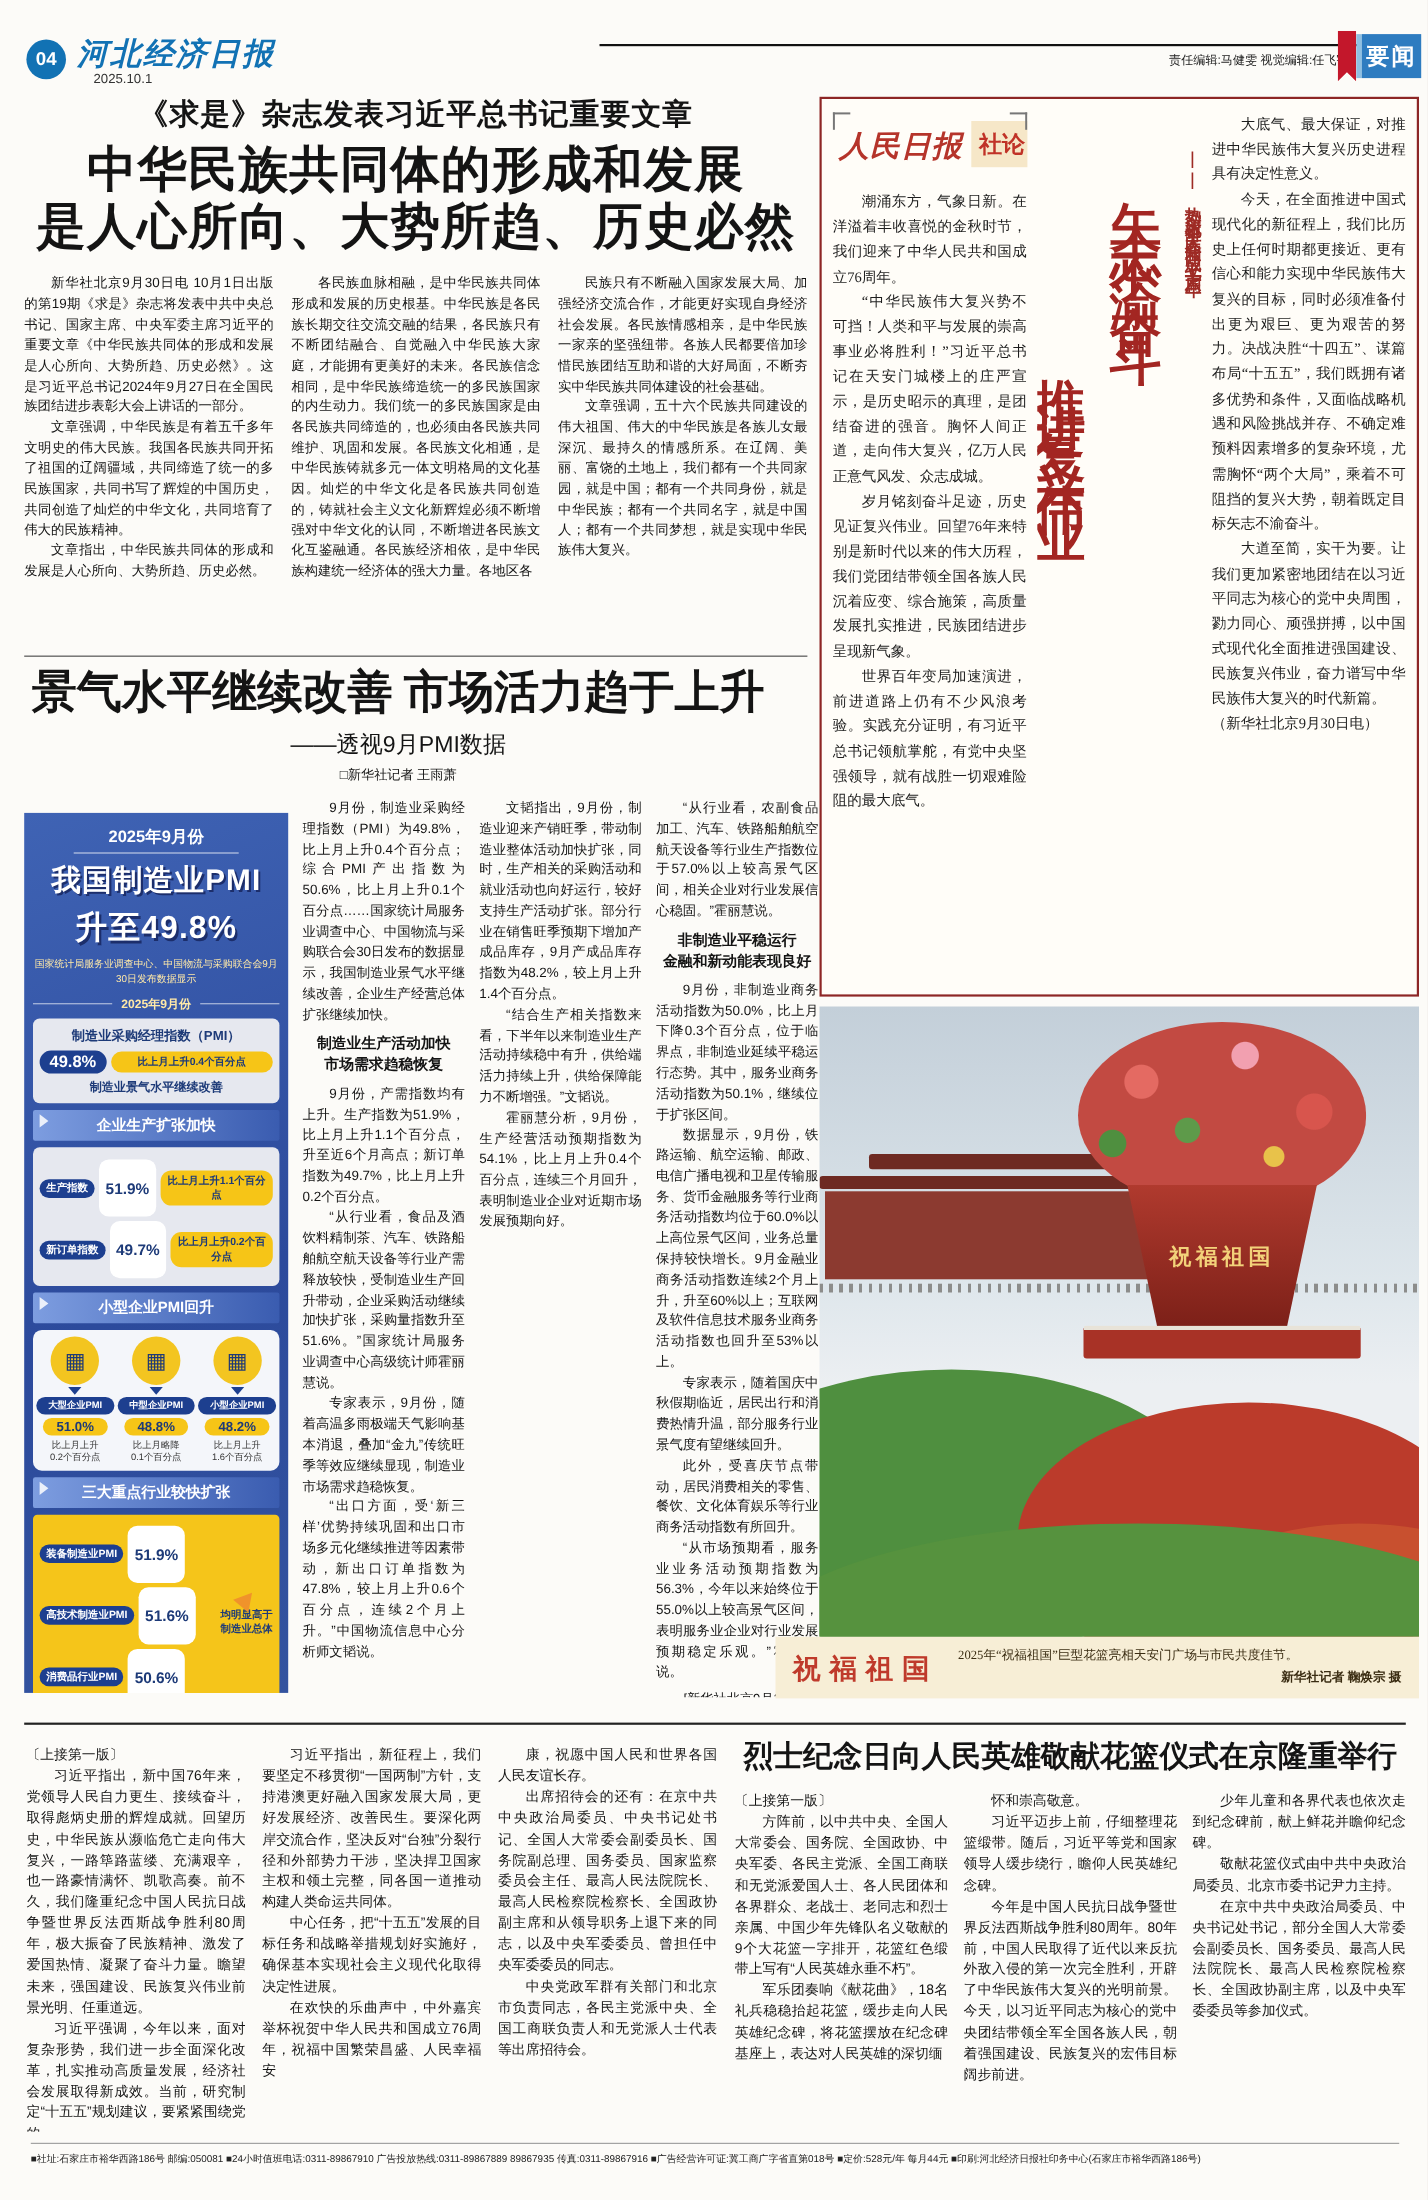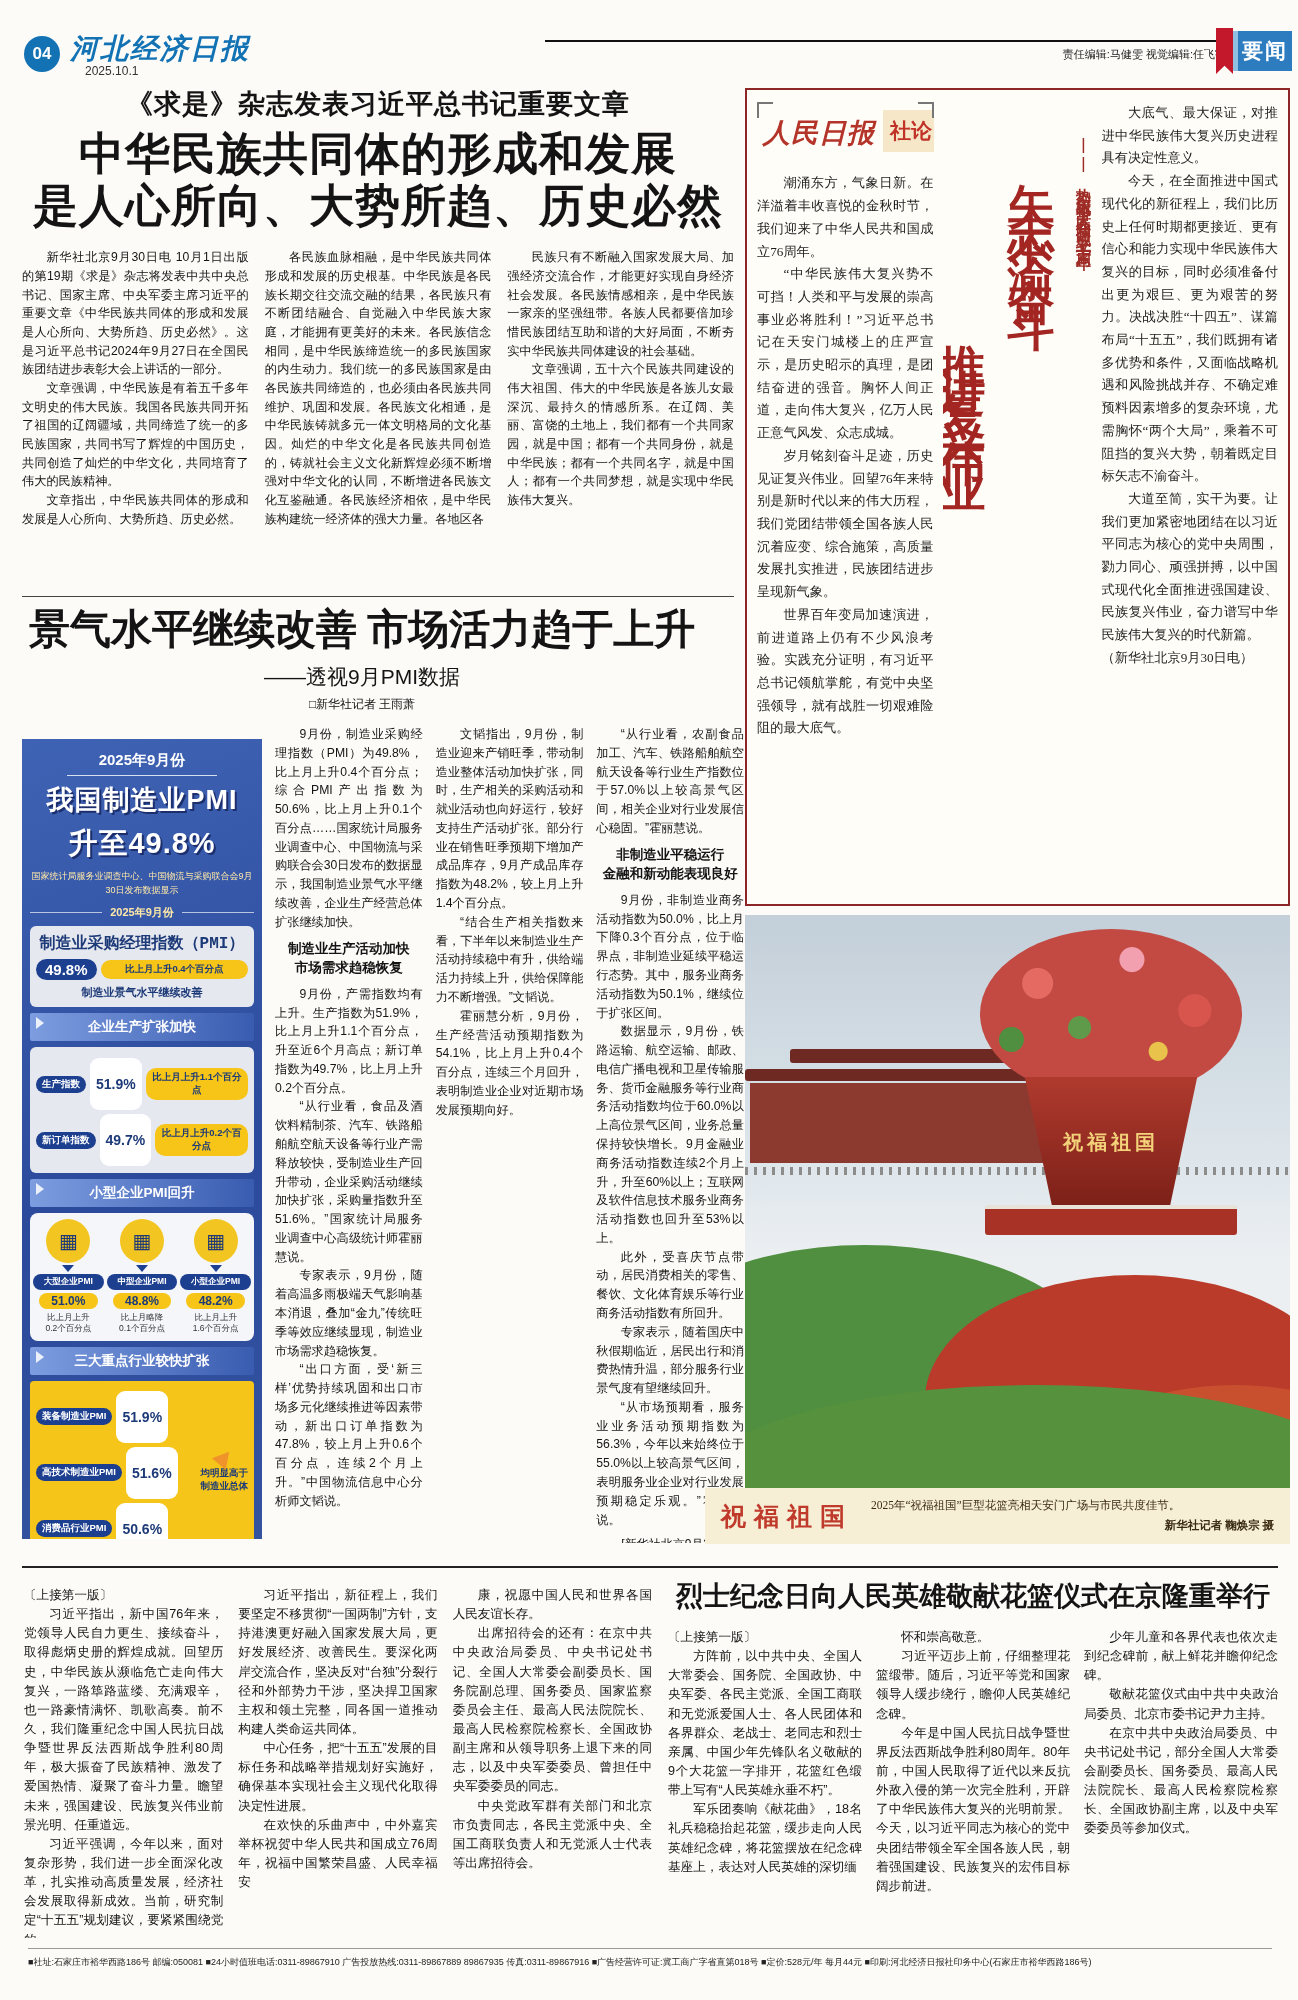--- a/index.html
+++ b/index.html
@@ -61,21 +61,21 @@
   .infog{width:240px;flex:none;height:800px;margin-top:14px;background:linear-gradient(160deg,#3f63b4 0%,#2c4a9c 55%,#33539f 100%);
          color:#fff;box-sizing:border-box;padding:10px 8px;display:flex;flex-direction:column;gap:6px;overflow:hidden;}
   .ig-date1{text-align:center;font-weight:bold;font-size:15px;border-bottom:1px solid rgba(255,255,255,.8);
             padding-bottom:5px;width:150px;margin:2px auto 0 auto;}
   .ig-title{font-weight:900;font-size:27px;text-align:center;letter-spacing:1px;text-shadow:2px 2px 0 #1c2e6b;}
   .ig-value{font-weight:900;font-size:29px;text-align:center;letter-spacing:1px;text-shadow:2px 2px 0 #1c2e6b;}
   .ig-src{font-size:9px;color:#ffe9a8;text-align:center;line-height:1.5;}
   .ig-daterule{display:flex;align-items:center;gap:8px;color:#ffe9a8;font-size:11px;font-weight:bold;margin-top:2px;}
   .ig-daterule::before,.ig-daterule::after{content:"";flex:1;height:1px;background:rgba(255,255,255,.65);}
   .ig-panel{background:#e6e8ef;border-radius:6px;color:#1d3a78;padding:7px 6px;}
-  .ig-pmi-label{font-weight:bold;font-size:16px;text-align:center;font-family:Liberation Mono, monospace;}
+  .ig-pmi-label{font-weight:bold;font-size:12px;text-align:center;}
   .ig-pmi-row{display:flex;gap:4px;align-items:center;margin-top:5px;}
   .pill-navy{background:#1d3f8f;color:#fff;font-weight:bold;font-size:15px;border-radius:12px;padding:2px 9px;}
   .pill-yel{background:#f6c517;color:#1d3a78;font-weight:bold;font-size:9.5px;border-radius:10px;padding:3px 6px;flex:1;text-align:center;}
   .ig-pmi-note{font-size:11px;text-align:center;margin-top:5px;font-weight:bold;}
   .ig-banner{position:relative;background:linear-gradient(90deg,#7d9de0,#3a5cb0);color:#fff;font-weight:bold;
              font-size:13.5px;text-align:center;padding:5px 0;border-radius:2px;}
   .ig-banner::before{content:"";position:absolute;left:6px;top:4px;border-left:8px solid #fff;
              border-top:6px solid transparent;border-bottom:6px solid transparent;opacity:.85;}
   .ig-row{display:flex;align-items:center;gap:4px;margin-top:4px;}
   .lbl-navy{background:#1d3f8f;color:#fff;font-size:9.5px;font-weight:bold;border-radius:9px;padding:2px 6px;white-space:nowrap;}
@@ -328,22 +328,22 @@
         <div>
             <p class="para">“从行业看，农副食品加工、汽车、铁路船舶航空航天设备等行业生产指数位于57.0%以上较高景气区间，相关企业对行业发展信心稳固。”霍丽慧说。</p>
           </div>
         <div class="subhead">
           <div>非制造业平稳运行</div>
           <div>金融和新动能表现良好</div>
         </div>
         <div>
             <p class="para">9月份，非制造业商务活动指数为50.0%，比上月下降0.3个百分点，位于临界点，非制造业延续平稳运行态势。其中，服务业商务活动指数为50.1%，继续位于扩张区间。</p>
             <p class="para">数据显示，9月份，铁路运输、航空运输、邮政、电信广播电视和卫星传输服务、货币金融服务等行业商务活动指数均位于60.0%以上高位景气区间，业务总量保持较快增长。9月金融业商务活动指数连续2个月上升，升至60%以上；互联网及软件信息技术服务业商务活动指数也回升至53%以上。</p>
+            <p class="para">专家表示，随着国庆中秋假期临近，居民出行和消费热情升温，部分服务行业景气度有望继续回升。</p>
             <p class="para">此外，受喜庆节点带动，居民消费相关的零售、餐饮、文化体育娱乐等行业商务活动指数有所回升。</p>
-            <p class="para">专家表示，随着国庆中秋假期临近，居民出行和消费热情升温，部分服务行业景气度有望继续回升。</p>
             <p class="para">“从市场预期看，服务业业务活动预期指数为56.3%，今年以来始终位于55.0%以上较高景气区间，表明服务业企业对行业发展预期稳定乐观。”霍丽慧说。</p>
           </div>
         <div class="sign">[新华社北京9月30日电]</div>
       </div>
     </div>
   </div>
 
   <div class="photo">
     <div class="gate"></div>
     <div class="crowd"></div>

